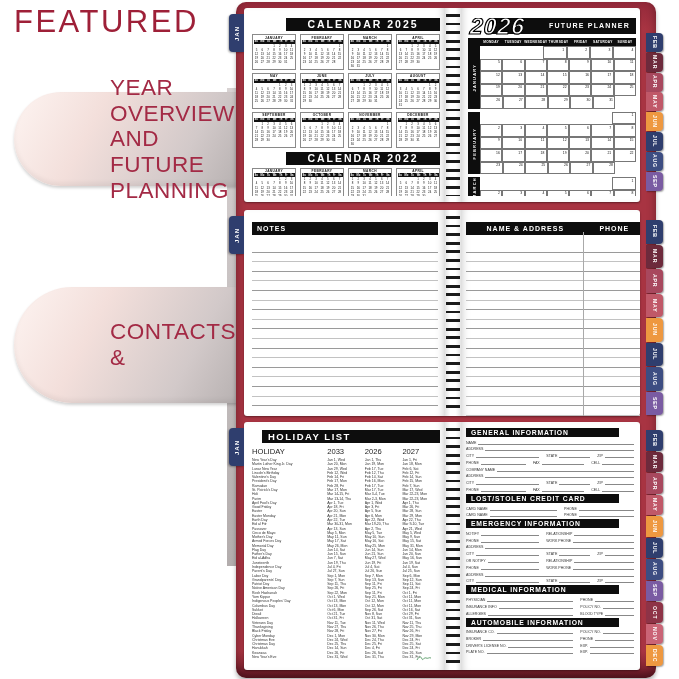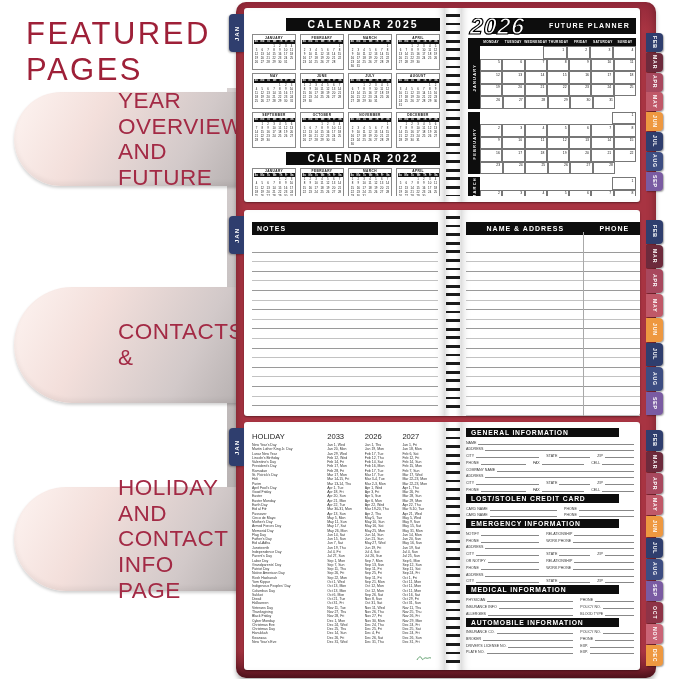--- a/index.html
+++ b/index.html
@@ -1,26 +1,26 @@
 <!DOCTYPE html>
 <html><head>
 <meta charset="utf-8">
 <style>
   html,body{margin:0;padding:0;background:#fff;}
   .stage{position:relative;width:679px;height:679px;background:#fff;overflow:hidden;
          font-family:"Liberation Sans","DejaVu Sans",sans-serif;}
   
-  .main-title{position:absolute;left:14px;top:4px;margin:12px;font-size:31px;font-weight:400;
+  .main-title{position:absolute;left:14px;top:4px;margin:0;font-size:31px;font-weight:400;
               letter-spacing:2.5px;line-height:1.16;color:#9e2038;}
   .gray-strip{position:absolute;left:227px;top:88px;width:11px;height:478px;z-index:0;
               background:linear-gradient(180deg,#d8d2d2,#b3adad);}
   .callout{position:absolute;left:14px;width:224px;z-index:1;border-radius:60px 0 0 60px;
            background:linear-gradient(118deg,#fcf1ee 5%,#f3dfdb 35%,#d2c9c9 75%,#b7b1b1 100%);
            box-shadow:0 2px 3px rgba(0,0,0,.18), inset 0 -3px 5px rgba(0,0,0,.06);}
-  .callout .txt{position:absolute;left:104px;top:50%;transform:translateY(-50%);
+  .callout .txt{position:absolute;left:96px;top:50%;transform:translateY(-50%);
                 font-size:22.5px;line-height:1.14;color:#a32a45;letter-spacing:.5px;}
   #callout1{top:92px;height:94px;} #callout2{top:287px;height:116px;} #callout3{top:487px;height:104px;}
   
   .cover{position:absolute;left:236px;top:2px;width:420px;height:676px;z-index:2;border-radius:10px;
          background:linear-gradient(180deg,#94293a,#a83442 4%,#a83442 96%,#701a28);
          box-shadow:inset 0 -5px 10px rgba(0,0,0,.35),0 3px 4px rgba(0,0,0,.3);}
   .spread{position:absolute;left:8px;width:396px;background:#fff;border-radius:3px;
           box-shadow:0 1px 2px rgba(0,0,0,.4);}
   #s1{top:6px;height:194px;} #s2{top:208px;height:206px;} #s3{top:420px;height:248px;}
   .pageL{position:absolute;left:0;top:0;bottom:0;width:200px;overflow:hidden;
@@ -99,40 +99,34 @@
   .f-row{display:flex;gap:7px;margin-bottom:1.8px;height:5px;align-items:flex-end;}
   .f-f{display:flex;align-items:flex-end;}
   .f-l{font-size:3.6px;color:#333;line-height:4px;white-space:nowrap;}
   .f-line{flex:1;border-bottom:.6px solid #888;height:4px;margin-left:2px;}
 </style>
 </head>
 <body>
 
 <div class="stage">
 
-  <h1 class="main-title"><span>FEATURED</span><br><span>PAGES</span></h1>
+  <h1 class="main-title"><span>FEATURED</span><br></h1>
 
   <div class="gray-strip"></div>
 
   <div class="callout" id="callout1">
     <div class="txt">
       <span>YEAR OVERVIEW</span><br>
       <span>AND FUTURE</span><br>
+      <span>PLANNING</span>
     </div>
   </div>
   <div class="callout" id="callout2">
     <div class="txt">
       <span>CONTACTS &amp;</span><br>
-    </div>
-  </div>
-  <div class="callout" id="callout3">
-    <div class="txt">
-      <span>HOLIDAY AND</span><br>
-      <span>CONTACT INFO</span><br>
-      <span>PAGE</span>
     </div>
   </div>
 
   <div class="cover">
 
     <div class="spread" id="s1">
       <div class="jan-tab">JAN</div>
       <div class="pageL">
         <div class="cal-page">
           <div class="cal-banner">CALENDAR 2025</div>
@@ -1426,20 +1420,21 @@
           <div class="tab" style="top: 132.5px; height: 23.5px; background: rgb(47, 62, 110);">JUL</div>
           <div class="tab" style="top: 157px; height: 23.5px; background: rgb(61, 77, 130);">AUG</div>
           <div class="tab" style="top: 181.5px; height: 23.5px; background: rgb(122, 91, 162);">SEP</div>
         </div>
     </div>
 
     <div class="spread" id="s3">
       <div class="jan-tab">JAN</div>
       <div class="pageL">
         <div class="hol-page">
+          <div class="hol-banner">HOLIDAY LIST</div>
           <div class="hol-head" id="holHead">
               <span>HOLIDAY</span>
               <span>2033</span>
               <span>2026</span>
               <span>2027</span>
             </div>
           <div id="holRows">
               <div class="hol-row">
                 <span>New Year's Day</span>
                 <span>Jan 1, Wed</span>

